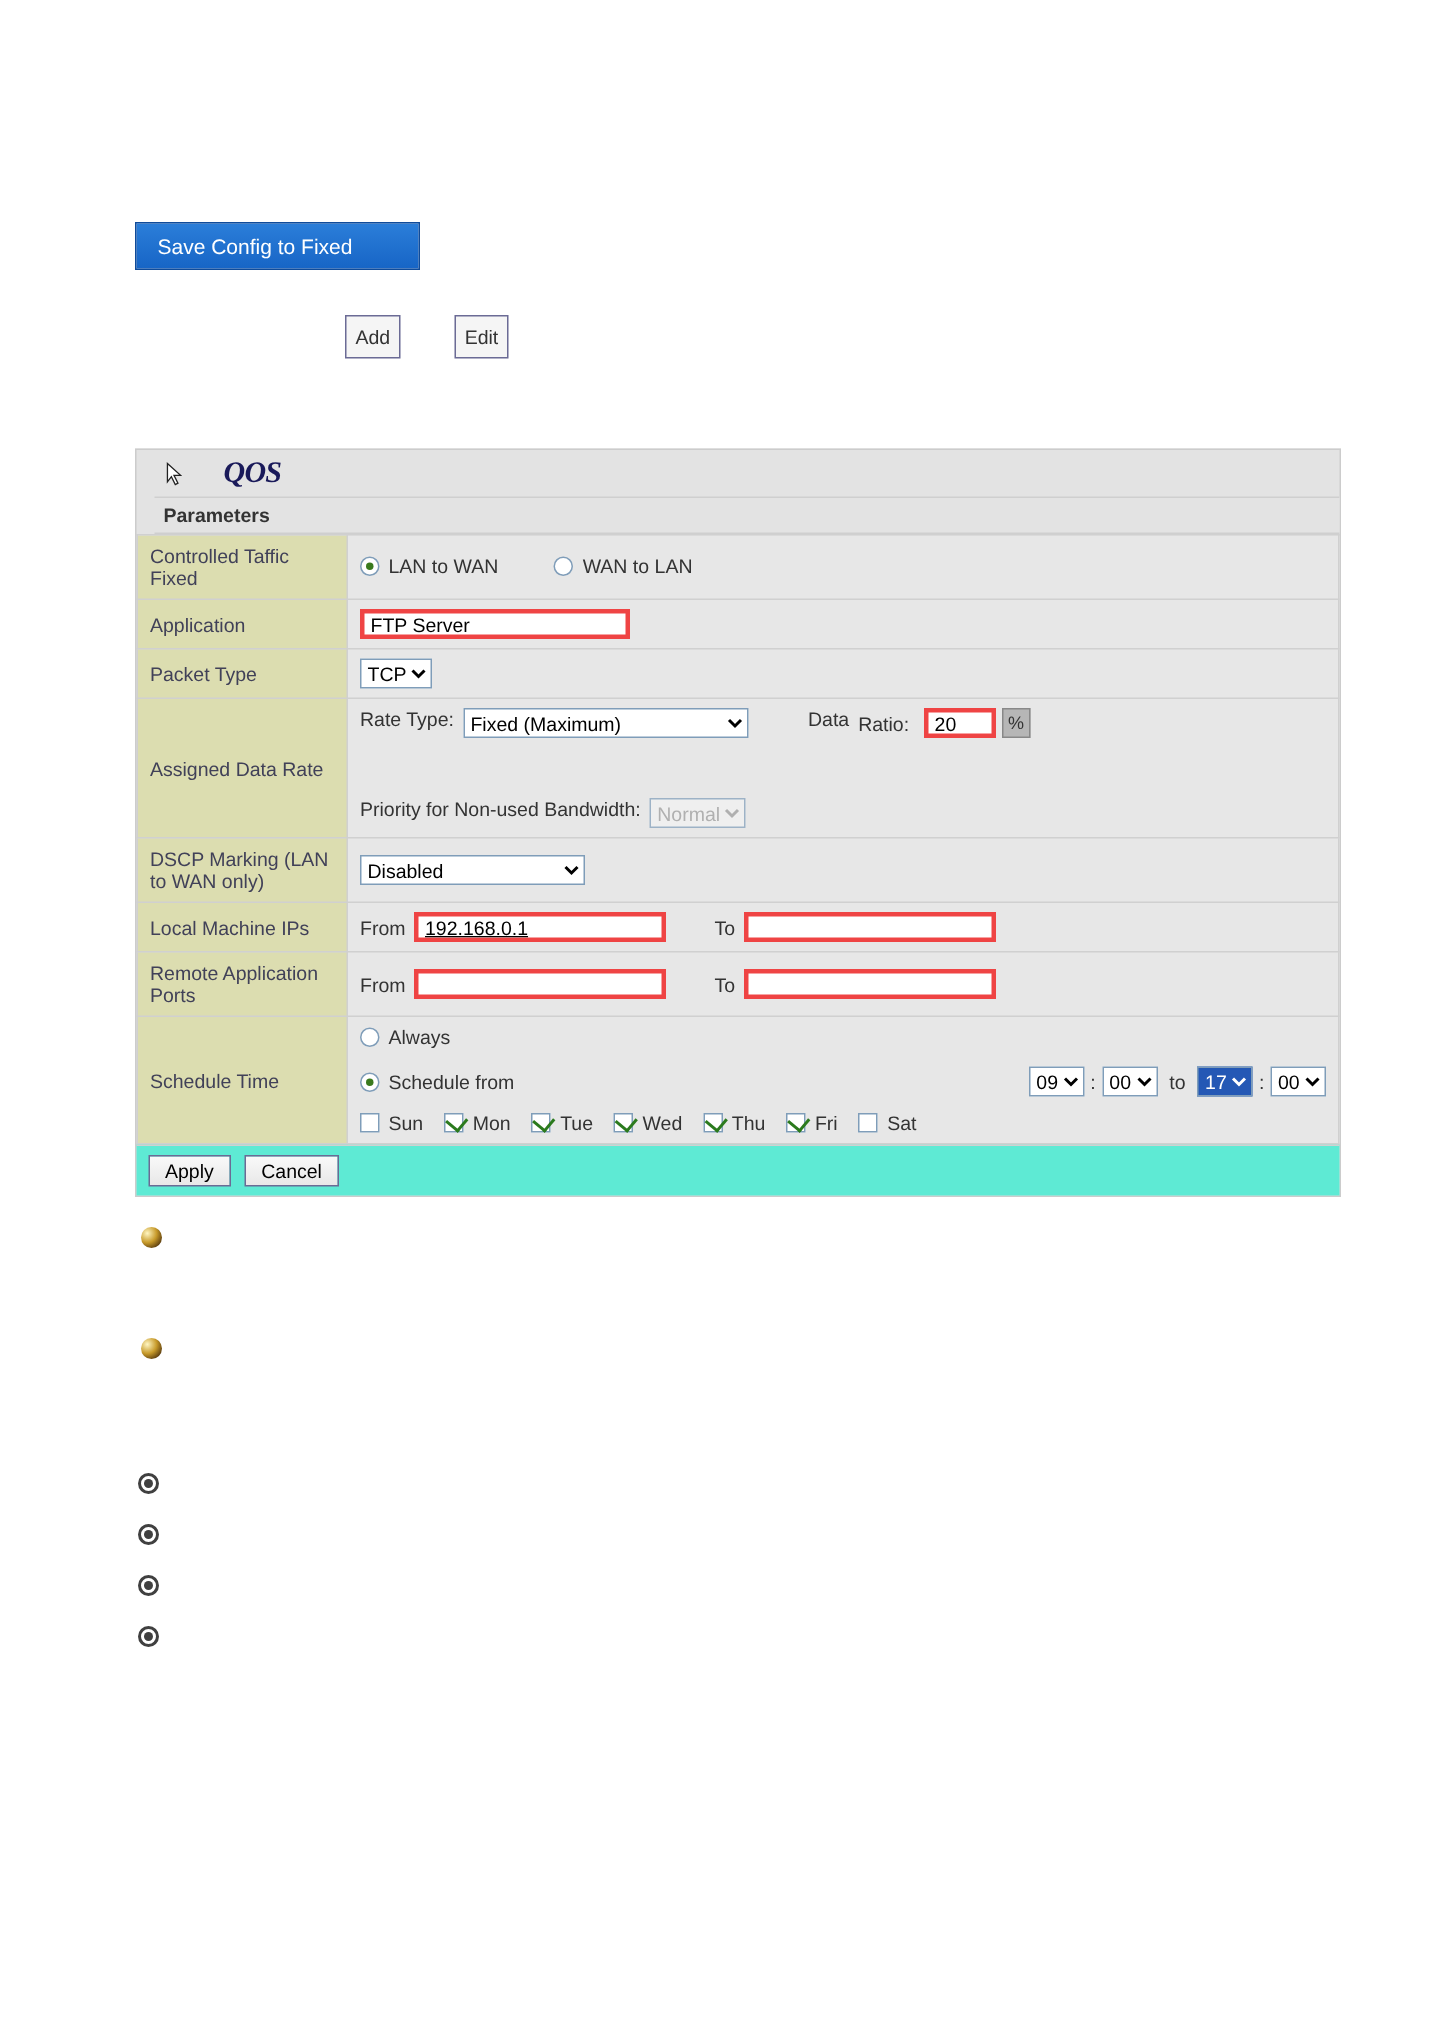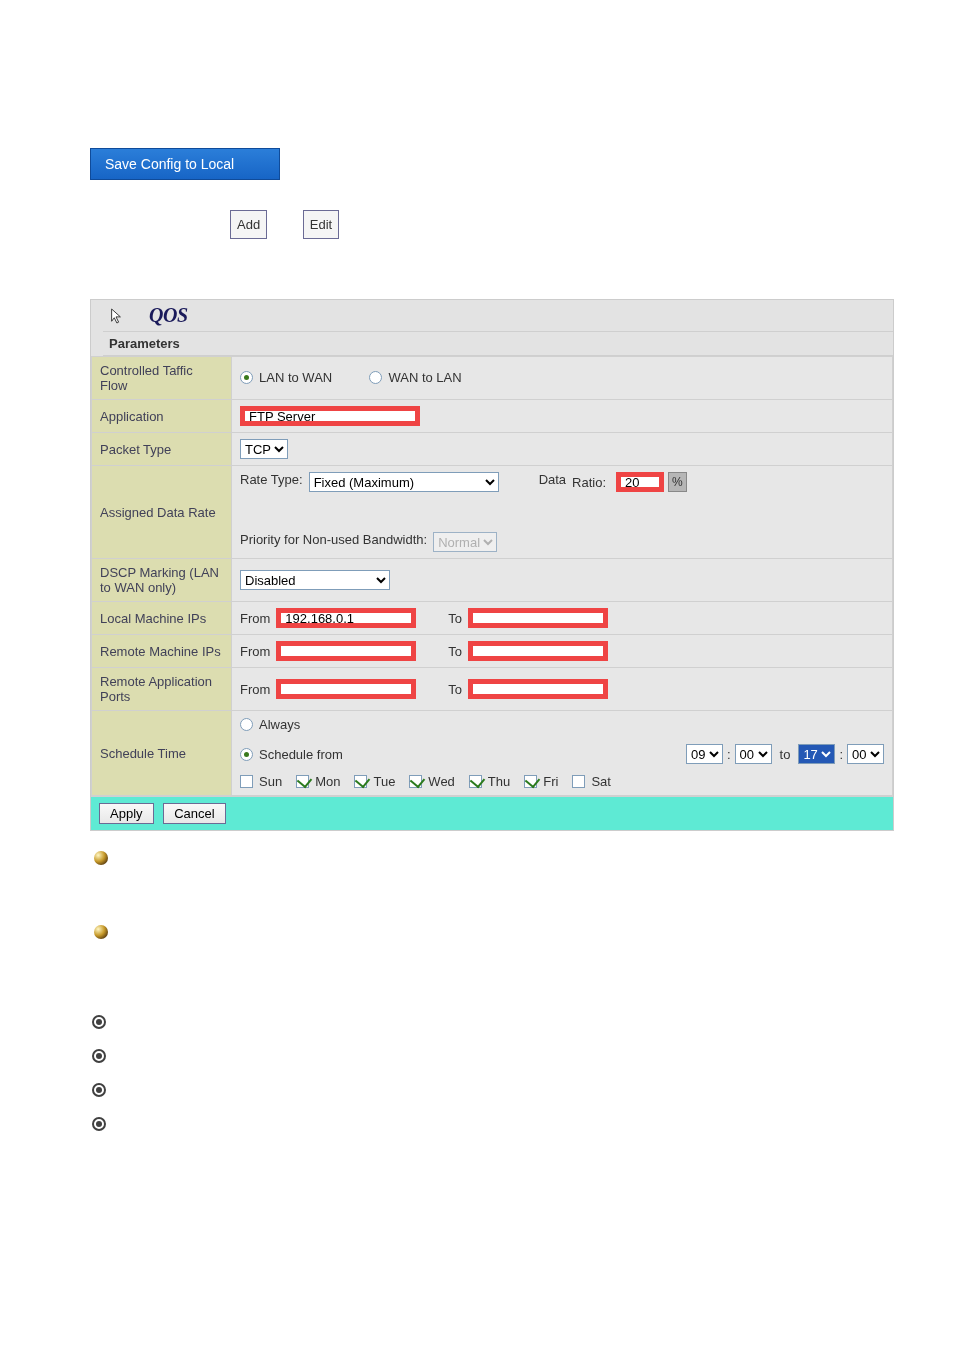--- a/index.html
+++ b/index.html
@@ -70,27 +70,27 @@
     border: 1px solid #d0d0d0;
   }
   table.form-tbl td.field {
     background: #e7e7e7;
     padding: 6px 8px;
     border: 1px solid #d0d0d0;
     vertical-align: middle;
   }
   .inline { display: inline-flex; align-items: center; gap: 4px; }
   input[type=text] {
-    border: 5px solid #ef4444;
+    border: 3px solid #ef4444;
     font-size: 13px;
     padding: 2px 4px;
     height: 20px;
     background: #fff;
   }
-  input[type=text].w140 { width: 140px; }
+  input[type=text].w140 { width: 168px; text-decoration: underline; }
   input[type=text].w180 { width: 180px; }
   input[type=text].w48 { width: 48px; }
   select {
     border: 1px solid #7f9db9;
     background: #fff;
     font-size: 13px;
     height: 20px;
   }
   select.disabled { color: #9a9a9a; background: #f3f3f3; }
   .radio-dot, .check-box {
@@ -136,42 +136,42 @@
   .sched-row { display:flex; justify-content:space-between; align-items:center; width:100%; }
   .day-row { display:flex; align-items:flex-start; gap:14px; }
   .sel-hl option:checked { background:#2458b5; color:#fff; }
 </style>
 </head>
 <body>
 
 <div class="page">
 
   <div class="save-btn">
-    <span>Save Config to Local</span>
+    <span>Save Config to Fixed</span>
   </div>
 
   <div class="add-edit-row">
     <span class="small-btn"><span>Add</span></span>
     <span class="small-btn"><span>Edit</span></span>
   </div>
 
   <div class="qos-panel">
     <div class="qos-header">
       <svg class="cursor-icon" viewBox="0 0 16 20">
           <path d="M3 2 L3 16 L6 12 L9 18 L11 17 L8 11 L13 11 Z" fill="#fff" stroke="#222" stroke-width="1"></path>
         </svg>
       <span>QOS</span>
     </div>
     <div class="params-header"><span>Parameters</span></div>
 
     <table class="form-tbl">
 
       <tbody>
           <tr>
-        <td class="label"><span>Controlled Taffic Flow</span></td>
+        <td class="label"><span>Controlled Taffic Fixed</span></td>
         <td class="field">
           <span class="inline">
                 <span class="radio-dot checked"></span>
                 <span>LAN to WAN</span>
               </span>
           <span style="display:inline-block; width:30px;"></span>
           <span class="inline">
                 <span class="radio-dot"></span>
                 <span>WAN to LAN</span>
               </span>
@@ -229,32 +229,20 @@
           <div class="from-to">
             <span>From</span>
             <input type="text" class="w140" value="192.168.0.1" style="">
             <span style="width:20px"></span>
             <span>To</span>
             <input type="text" class="w140" value="" style="">
           </div>
         </td>
       </tr>
 
-      <tr>
-        <td class="label"><span>Remote Machine IPs</span></td>
-        <td class="field">
-          <div class="from-to">
-            <span>From</span>
-            <input type="text" class="w140" value="" style="">
-            <span style="width:20px"></span>
-            <span>To</span>
-            <input type="text" class="w140" value="" style="">
-          </div>
-        </td>
-      </tr>
 
 
       <tr>
         <td class="label"><span>Remote Application Ports</span></td>
         <td class="field">
           <div class="from-to">
             <span>From</span>
             <input type="text" class="w140" value="" style="">
             <span style="width:20px"></span>
             <span>To</span>

